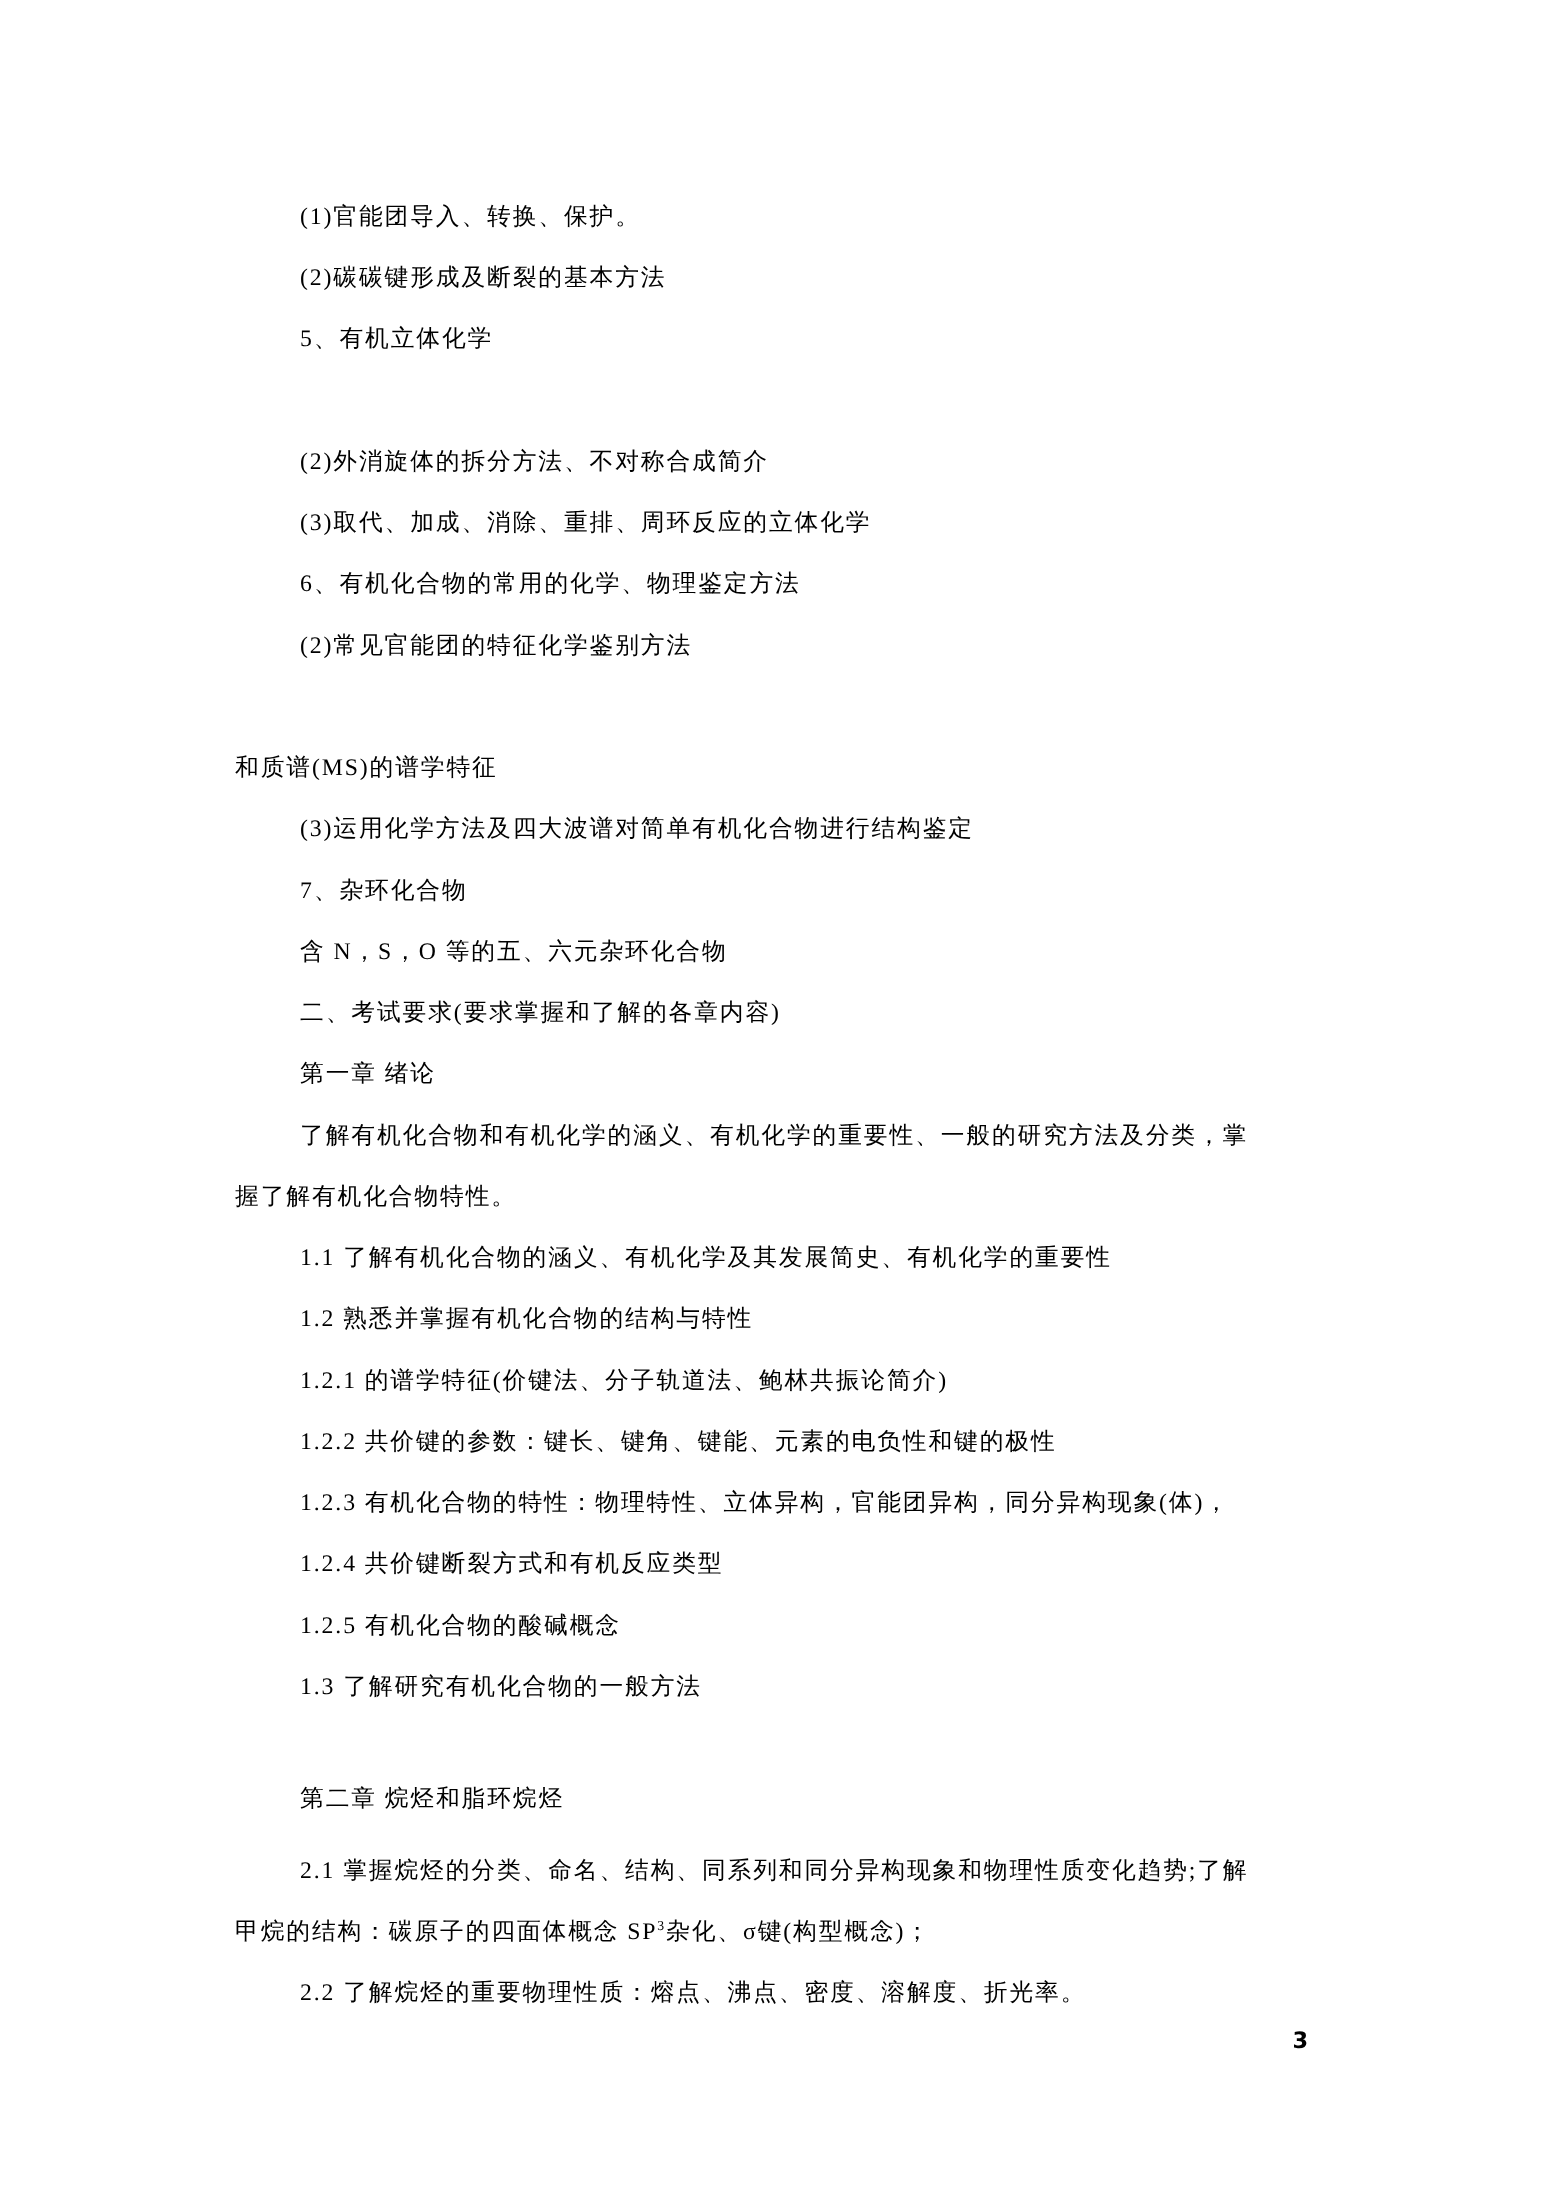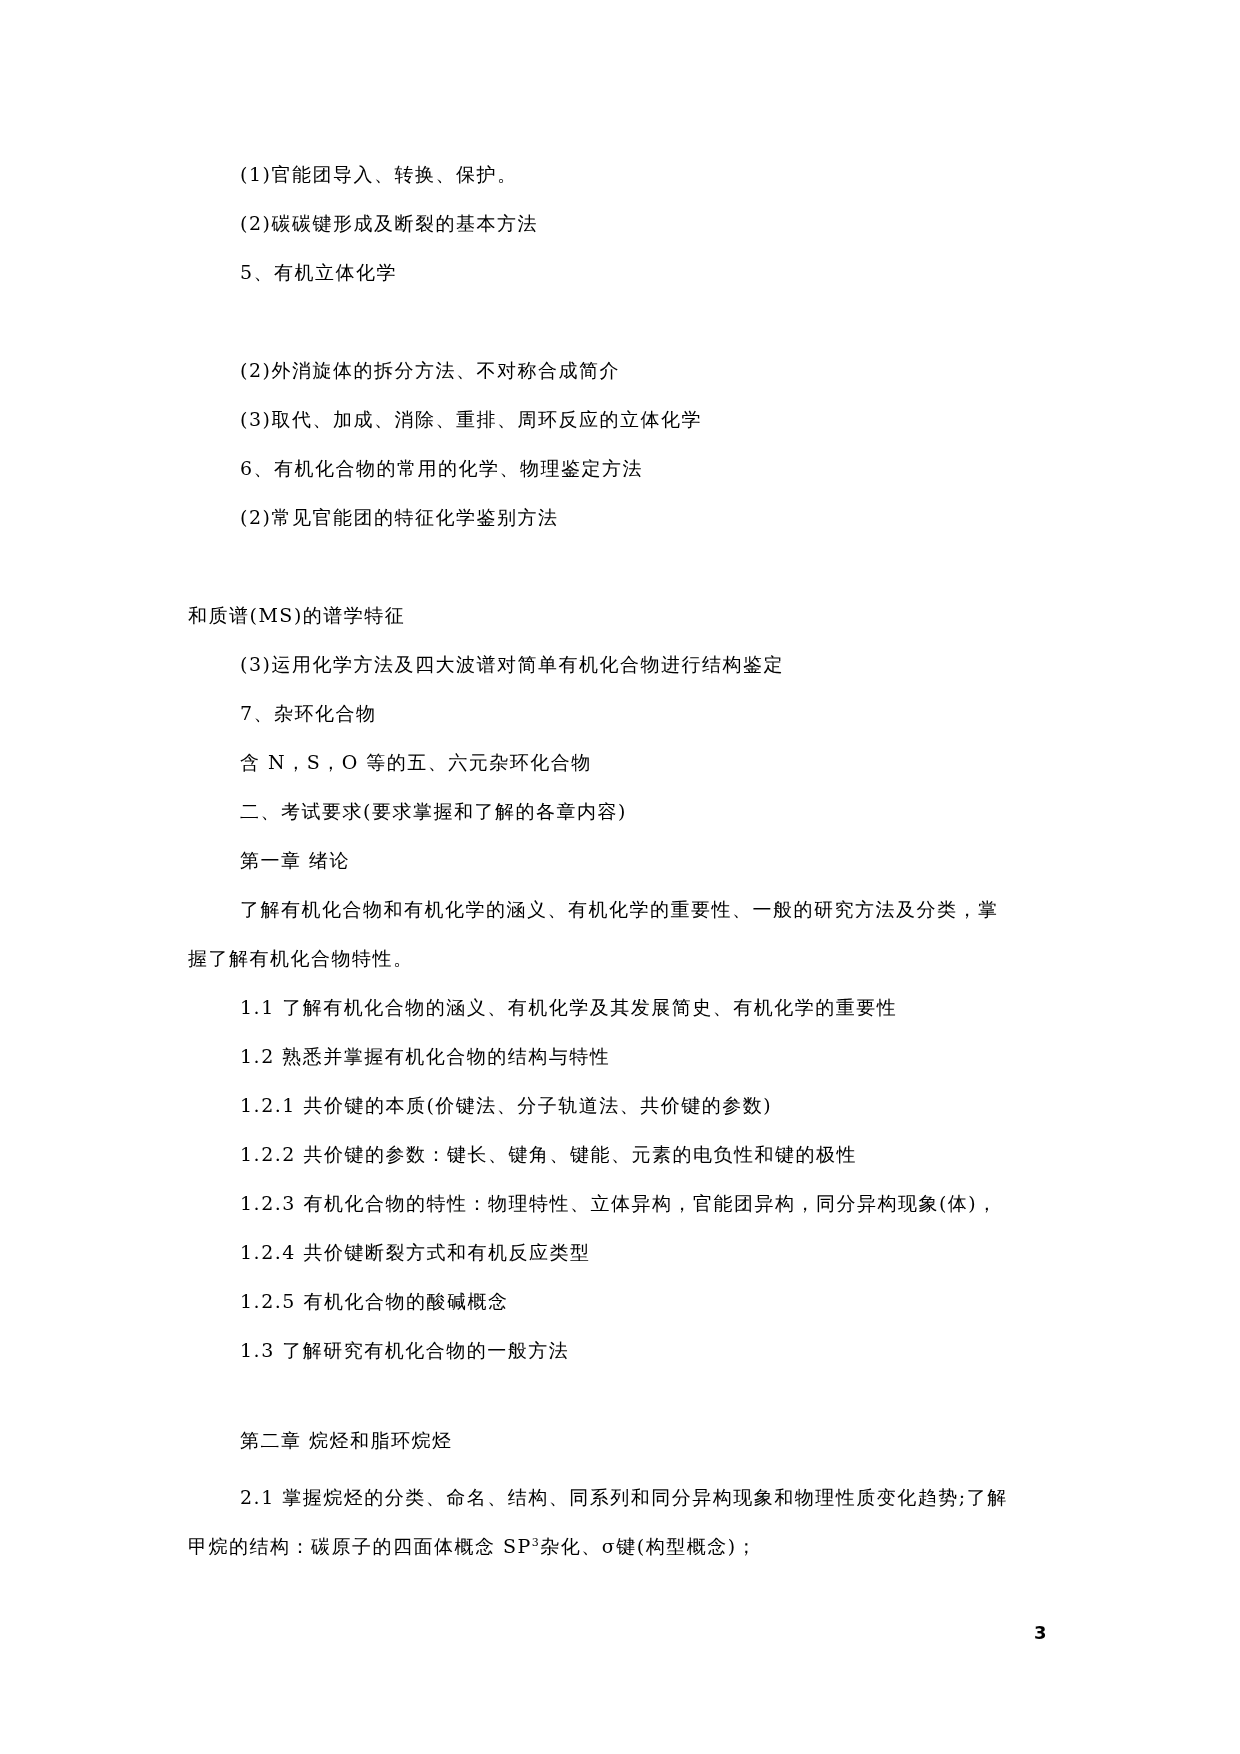--- a/index.html
+++ b/index.html
@@ -1,20 +1,20 @@
 <!DOCTYPE html>
 <html><head>
 <meta charset="utf-8">
 <style>
   html, body { margin: 0; padding: 0; background: #ffffff; }
   body { width: 1240px; height: 1754px; position: relative; overflow: hidden;
          font-family: "DejaVu Serif", "Liberation Serif", serif; color: #000; }
   .page { position: absolute; left: 0; top: 0; width: 1240px; height: 1754px; }
   .line { position: absolute; font-size: 19px; line-height: 24px; white-space: nowrap;
-          letter-spacing: 1.5px; }
+          letter-spacing: 1.5px; font-family: Liberation Serif, serif; }
   .indent { left: 240px; }
   .flush { left: 188px; }
   .pnum { position: absolute; left: 1034px; top: 1622px; font-family: "DejaVu Sans", sans-serif;
           font-weight: bold; font-size: 18px; }
   sup { font-size: 11px; vertical-align: 7px; line-height: 0; }
 </style>
 </head>
 <body>
 
 <div class="page">
@@ -28,24 +28,25 @@
   <div class="line flush" style="top:603px">和质谱(MS)的谱学特征</div>
   <div class="line indent" style="top:652px">(3)运用化学方法及四大波谱对简单有机化合物进行结构鉴定</div>
   <div class="line indent" style="top:701px">7、杂环化合物</div>
   <div class="line indent" style="top:750px">含 N，S，O 等的五、六元杂环化合物</div>
   <div class="line indent" style="top:799px">二、考试要求(要求掌握和了解的各章内容)</div>
   <div class="line indent" style="top:848px">第一章  绪论</div>
   <div class="line indent" style="top:897px">了解有机化合物和有机化学的涵义、有机化学的重要性、一般的研究方法及分类，掌</div>
   <div class="line flush" style="top:946px">握了解有机化合物特性。</div>
   <div class="line indent" style="top:995px">1.1  了解有机化合物的涵义、有机化学及其发展简史、有机化学的重要性</div>
   <div class="line indent" style="top:1044px">1.2 熟悉并掌握有机化合物的结构与特性</div>
-  <div class="line indent" style="top:1093px">1.2.1  共价键的本质(价键法、分子轨道法、共价键的参数)</div>
+  <div class="line indent" style="top:1093px">1.2.1  的谱学特征(价键法、分子轨道法、鲍林共振论简介)</div>
   <div class="line indent" style="top:1142px">1.2.2  共价键的参数：键长、键角、键能、元素的电负性和键的极性</div>
   <div class="line indent" style="top:1191px">1.2.3  有机化合物的特性：物理特性、立体异构，官能团异构，同分异构现象(体)，</div>
   <div class="line indent" style="top:1240px">1.2.4  共价键断裂方式和有机反应类型</div>
   <div class="line indent" style="top:1289px">1.2.5  有机化合物的酸碱概念</div>
   <div class="line indent" style="top:1338px">1.3  了解研究有机化合物的一般方法</div>
   <div class="line indent" style="top:1428px">第二章  烷烃和脂环烷烃</div>
   <div class="line indent" style="top:1485px">2.1  掌握烷烃的分类、命名、结构、同系列和同分异构现象和物理性质变化趋势;了解</div>
   <div class="line flush" style="top:1534px"><span>甲烷的结构：碳原子的四面体概念 SP</span><sup>3</sup><span>杂化、σ键(构型概念)；</span></div>
+  <div class="line indent" style="top:1583px">2.2 了解烷烃的重要物理性质：熔点、沸点、密度、溶解度、折光率。</div>
 
   <div class="pnum">3</div>
 </div>
 
 </body></html>

